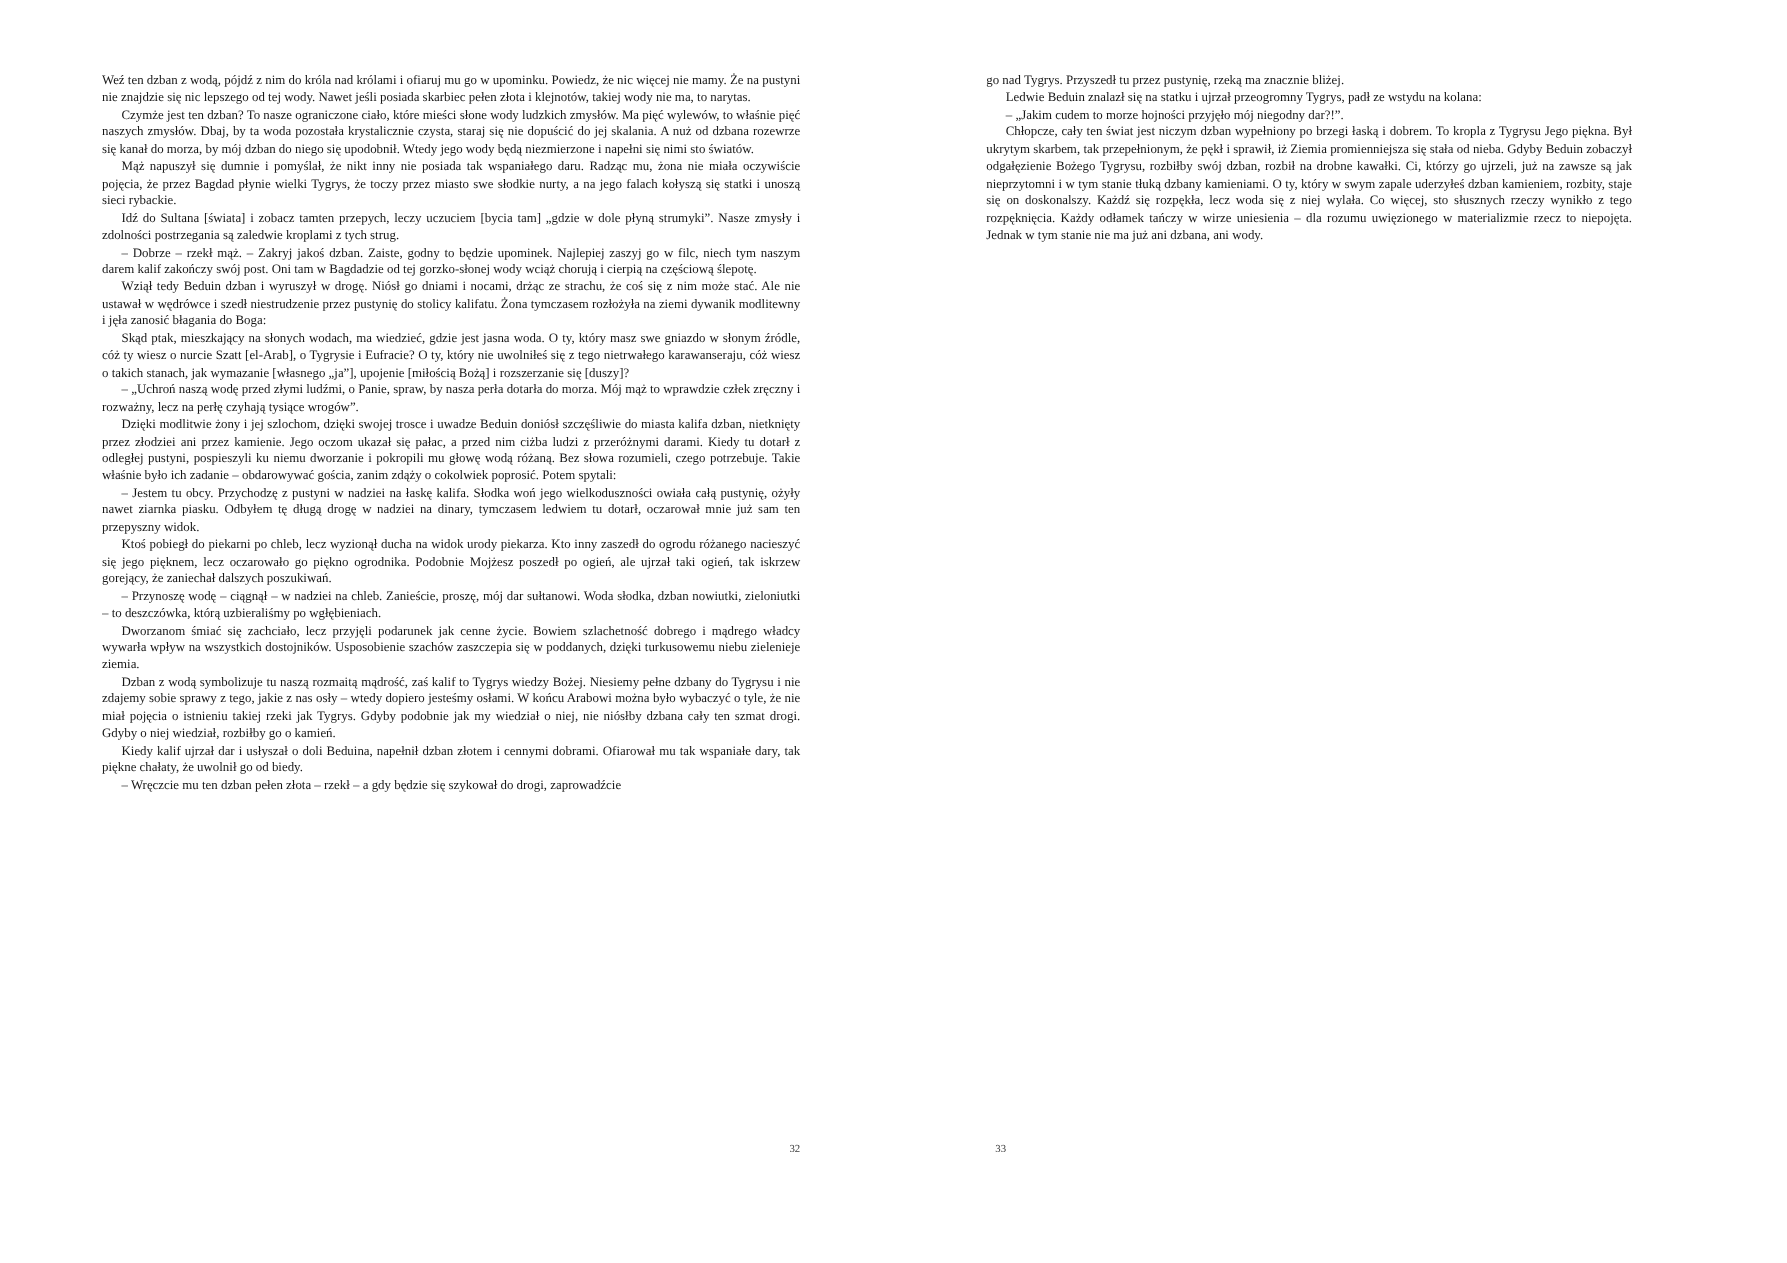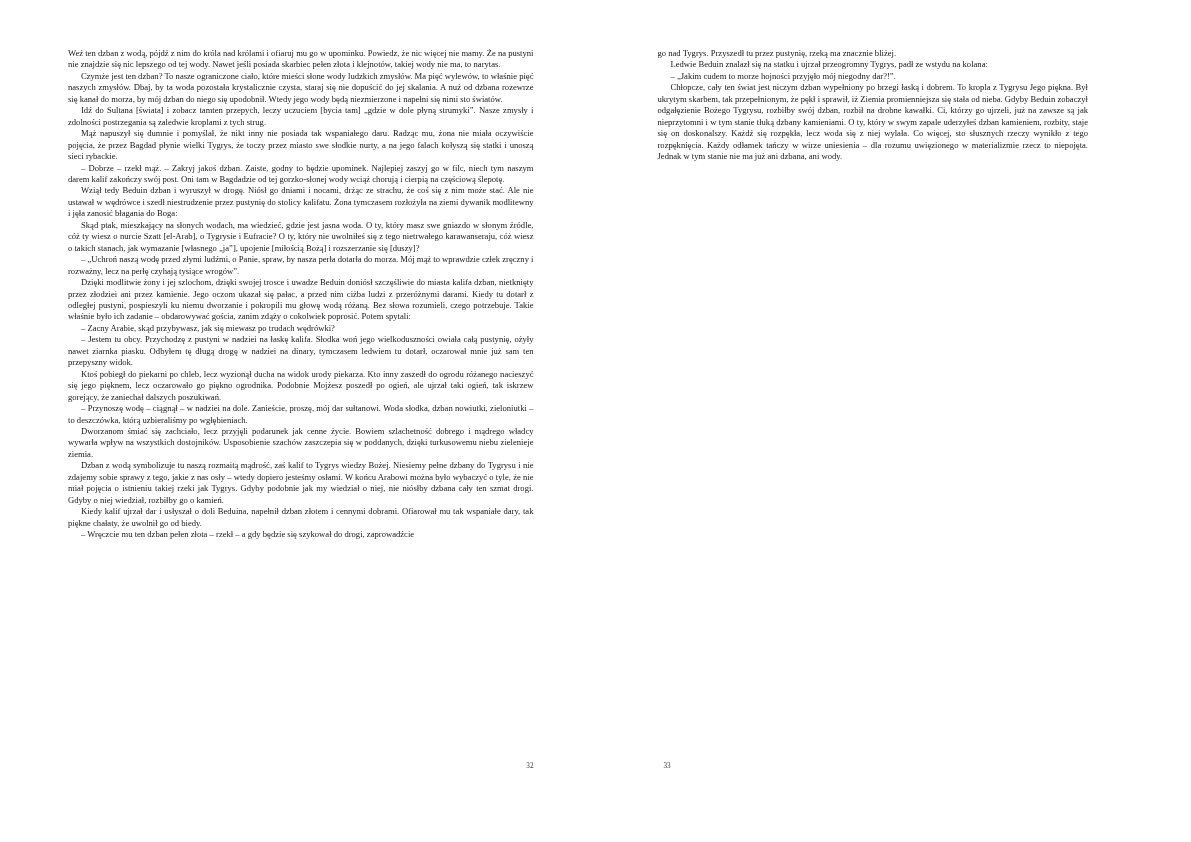--- a/index.html
+++ b/index.html
@@ -65,31 +65,30 @@
 </style>
 </head>
 <body>
 
 <div class="spread">
 
   <div class="page page-left">
     <div class="body-text">
       <p class="noindent">Weź ten dzban z wodą, pójdź z nim do króla nad królami i ofiaruj mu go w upominku. Powiedz, że nic więcej nie mamy. Że na pustyni nie znajdzie się nic lepszego od tej wody. Nawet jeśli posiada skarbiec pełen złota i klejnotów, takiej wody nie ma, to narytas.</p>
       <p>Czymże jest ten dzban? To nasze ograniczone ciało, które mieści słone wody ludzkich zmysłów. Ma pięć wylewów, to właśnie pięć naszych zmysłów. Dbaj, by ta woda pozostała krystalicznie czysta, staraj się nie dopuścić do jej skalania. A nuż od dzbana rozewrze się kanał do morza, by mój dzban do niego się upodobnił. Wtedy jego wody będą niezmierzone i napełni się nimi sto światów.</p>
+      <p>Mąż napuszył się dumnie i pomyślał, że nikt inny nie posiada tak wspaniałego daru. Radząc mu, żona nie miała oczywiście pojęcia, że przez Bagdad płynie wielki Tygrys, że toczy przez miasto swe słodkie nurty, a na jego falach kołyszą się statki i unoszą sieci rybackie.</p>
       <p>Idź do Sultana [świata] i zobacz tamten przepych, leczy uczuciem [bycia tam] „gdzie w dole płyną strumyki”. Nasze zmysły i zdolności postrzegania są zaledwie kroplami z tych strug.</p>
-      <p>Mąż napuszył się dumnie i pomyślał, że nikt inny nie posiada tak wspaniałego daru. Radząc mu, żona nie miała oczywiście pojęcia, że przez Bagdad płynie wielki Tygrys, że toczy przez miasto swe słodkie nurty, a na jego falach kołyszą się statki i unoszą sieci rybackie.</p>
       <p>– Dobrze – rzekł mąż. – Zakryj jakoś dzban. Zaiste, godny to będzie upominek. Najlepiej zaszyj go w filc, niech tym naszym darem kalif zakończy swój post. Oni tam w Bagdadzie od tej gorzko-słonej wody wciąż chorują i cierpią na częściową ślepotę.</p>
       <p>Wziął tedy Beduin dzban i wyruszył w drogę. Niósł go dniami i nocami, drżąc ze strachu, że coś się z nim może stać. Ale nie ustawał w wędrówce i szedł niestrudzenie przez pustynię do stolicy kalifatu. Żona tymczasem rozłożyła na ziemi dywanik modlitewny i jęła zanosić błagania do Boga:</p>
       <p>Skąd ptak, mieszkający na słonych wodach, ma wiedzieć, gdzie jest jasna woda. O ty, który masz swe gniazdo w słonym źródle, cóż ty wiesz o nurcie Szatt [el-Arab], o Tygrysie i Eufracie? O ty, który nie uwolniłeś się z tego nietrwałego karawanseraju, cóż wiesz o takich stanach, jak wymazanie [własnego „ja”], upojenie [miłością Bożą] i rozszerzanie się [duszy]?</p>
       <p>– „Uchroń naszą wodę przed złymi ludźmi, o Panie, spraw, by nasza perła dotarła do morza. Mój mąż to wprawdzie człek zręczny i rozważny, lecz na perłę czyhają tysiące wrogów”.</p>
       <p>Dzięki modlitwie żony i jej szlochom, dzięki swojej trosce i uwadze Beduin doniósł szczęśliwie do miasta kalifa dzban, nietknięty przez złodziei ani przez kamienie. Jego oczom ukazał się pałac, a przed nim ciżba ludzi z przeróżnymi darami. Kiedy tu dotarł z odległej pustyni, pospieszyli ku niemu dworzanie i pokropili mu głowę wodą różaną. Bez słowa rozumieli, czego potrzebuje. Takie właśnie było ich zadanie – obdarowywać gościa, zanim zdąży o cokolwiek poprosić. Potem spytali:</p>
-      <p>– Zacny Arabie, skąd przybywasz, jak się miewasz po trudach wędrówki?</p>
       <p>– Jestem tu obcy. Przychodzę z pustyni w nadziei na łaskę kalifa. Słodka woń jego wielkoduszności owiała całą pustynię, ożyły nawet ziarnka piasku. Odbyłem tę długą drogę w nadziei na dinary, tymczasem ledwiem tu dotarł, oczarował mnie już sam ten przepyszny widok.</p>
       <p>Ktoś pobiegł do piekarni po chleb, lecz wyzionął ducha na widok urody piekarza. Kto inny zaszedł do ogrodu różanego nacieszyć się jego pięknem, lecz oczarowało go piękno ogrodnika. Podobnie Mojżesz poszedł po ogień, ale ujrzał taki ogień, tak iskrzew gorejący, że zaniechał dalszych poszukiwań.</p>
-      <p>– Przynoszę wodę – ciągnął – w nadziei na dole. Zanieście, proszę, mój dar sułtanowi. Woda słodka, dzban nowiutki, zieloniutki – to deszczówka, którą uzbieraliśmy po wgłębieniach.</p>
+      <p>– Przynoszę wodę – ciągnął – w nadziei na chleb. Zanieście, proszę, mój dar sułtanowi. Woda słodka, dzban nowiutki, zieloniutki – to deszczówka, którą uzbieraliśmy po wgłębieniach.</p>
       <p>Dworzanom śmiać się zachciało, lecz przyjęli podarunek jak cenne życie. Bowiem szlachetność dobrego i mądrego władcy wywarła wpływ na wszystkich dostojników. Usposobienie szachów zaszczepia się w poddanych, dzięki turkusowemu niebu zielenieje ziemia.</p>
       <p>Dzban z wodą symbolizuje tu naszą rozmaitą mądrość, zaś kalif to Tygrys wiedzy Bożej. Niesiemy pełne dzbany do Tygrysu i nie zdajemy sobie sprawy z tego, jakie z nas osły – wtedy dopiero jesteśmy osłami. W końcu Arabowi można było wybaczyć o tyle, że nie miał pojęcia o istnieniu takiej rzeki jak Tygrys. Gdyby podobnie jak my wiedział o niej, nie niósłby dzbana cały ten szmat drogi. Gdyby o niej wiedział, rozbiłby go o kamień.</p>
       <p>Kiedy kalif ujrzał dar i usłyszał o doli Beduina, napełnił dzban złotem i cennymi dobrami. Ofiarował mu tak wspaniałe dary, tak piękne chałaty, że uwolnił go od biedy.</p>
       <p>– Wręczcie mu ten dzban pełen złota – rzekł – a gdy będzie się szykował do drogi, zaprowadźcie</p>
     </div>
     <div class="folio folio-left">32</div>
   </div>
 
   <div class="page page-right">
     <div class="body-text">

